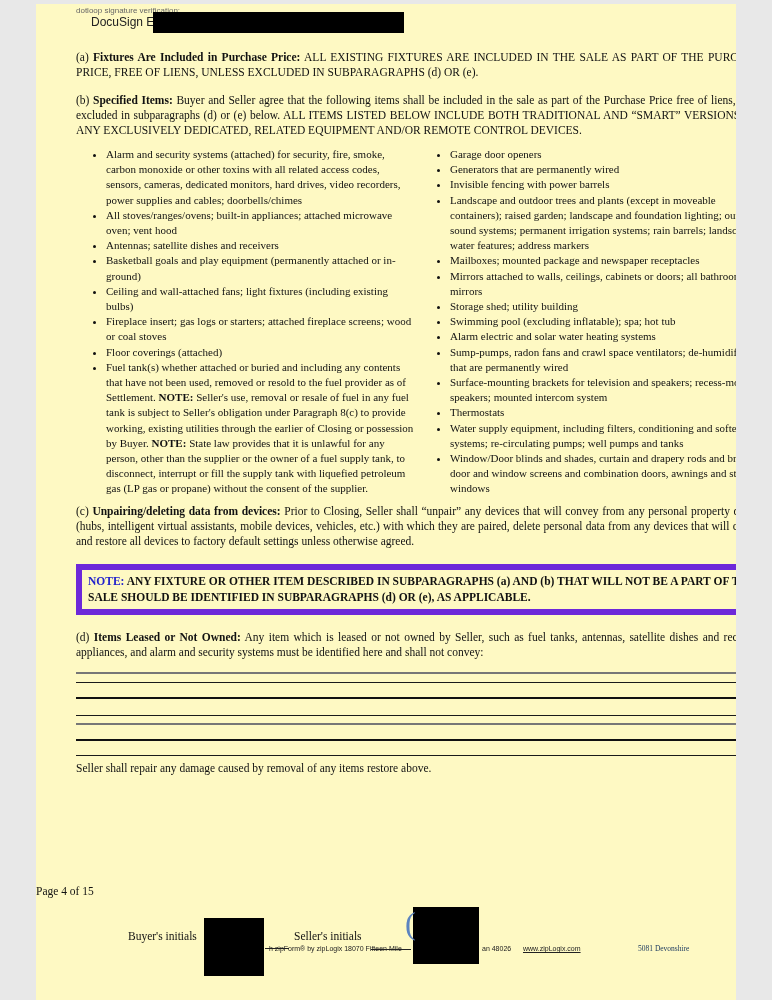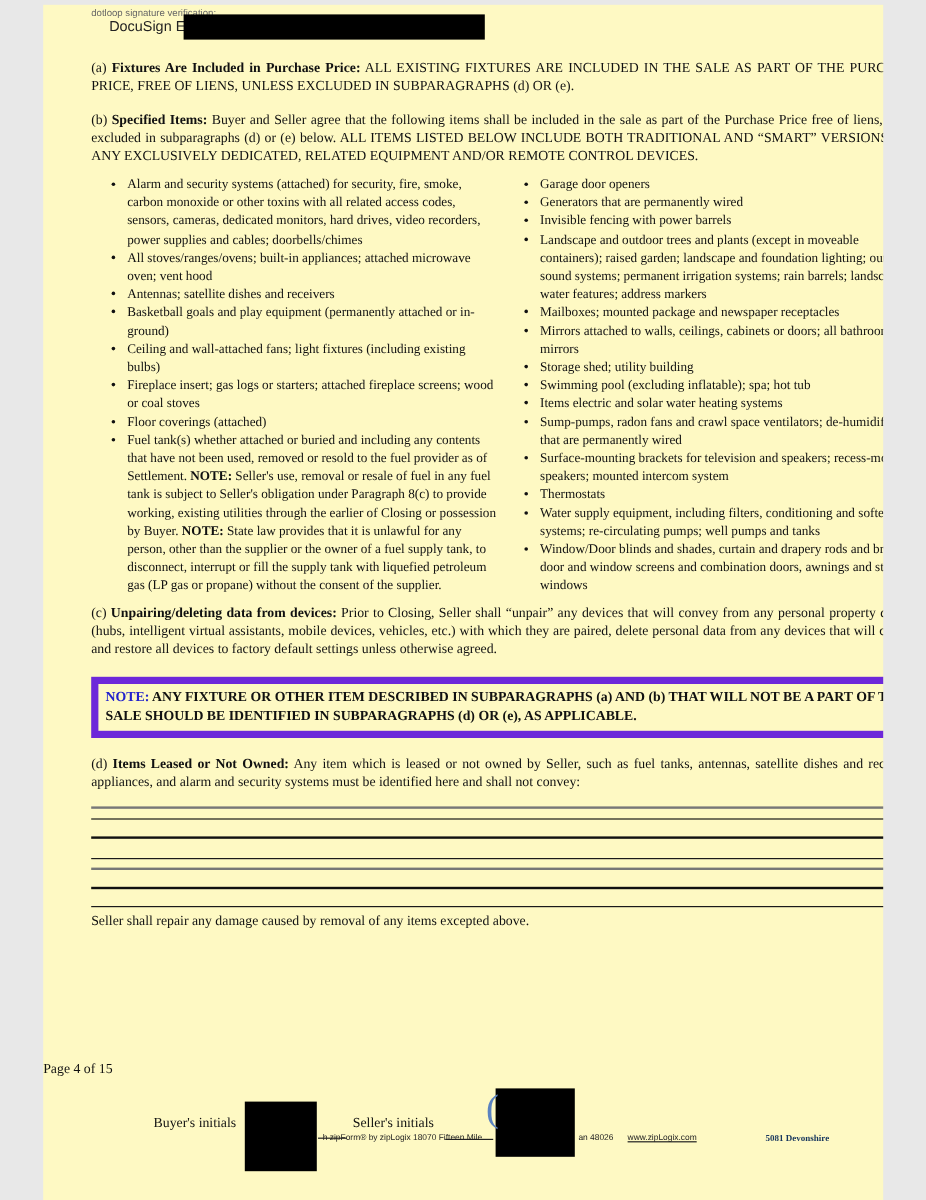--- a/index.html
+++ b/index.html
@@ -33,21 +33,21 @@
   .mt { margin-top:15px; }
   .rule { height:0; border-bottom:1px solid #1a1a1a; }
   .rule.gray2 { border-bottom:2px solid #777; }
   .rule.thick { border-bottom:2px solid #111; }
   .inline-rule { display:inline-block; width:545px; height:0.75em;
     border-bottom:1px solid #000; }
   .page-number { position:absolute; top:881px; left:0; width:100%; text-align:left;
     font-size:11.5px; }
   .form-block { position:absolute; top:897px; right:40px; text-align:right;
     font-size:12.5px; font-weight:bold; line-height:16px; }
-  .reference { position:absolute; left:602px; top:940px; font-size:7.5px; font-weight:bold;
+  .reference { position:absolute; left:602px; top:940px; font-size:7.5px; font-weight:normal;
     color:#17365d; }
   .initials-label { position:absolute; font-size:11.5px; }
   .init-line { position:absolute; border-bottom:1px solid #222; height:0; }
   .zipform { position:absolute; top:941px; font-family:"Liberation Sans",sans-serif;
     font-size:7px; color:#222; z-index:1; white-space:nowrap; }
   .zipform-link { text-decoration:underline; color:#222; }
   .stamp-bracket { position:absolute; left:369px; top:901px; z-index:6;
     color:#5b83c0; font-size:32px; font-family:"Liberation Serif",serif; font-weight:normal; }
 </style>
 </head>
@@ -81,21 +81,21 @@
       <div class="col-right">
         <ul class="fixtures" id="fixtures-list-right">
             <li><span>Garage door openers</span></li>
             <li><span>Generators that are permanently wired</span></li>
             <li><span>Invisible fencing with power barrels</span></li>
             <li><span>Landscape and outdoor trees and plants (except in moveable containers); raised garden; landscape and foundation lighting; outdoor sound systems; permanent irrigation systems; rain barrels; landscape water features; address markers</span></li>
             <li><span>Mailboxes; mounted package and newspaper receptacles</span></li>
             <li><span>Mirrors attached to walls, ceilings, cabinets or doors; all bathroom wall mirrors</span></li>
             <li><span>Storage shed; utility building</span></li>
             <li><span>Swimming pool (excluding inflatable); spa; hot tub</span></li>
-            <li><span>Items electric and solar water heating systems</span></li>
+            <li><span>Alarm electric and solar water heating systems</span></li>
             <li><span>Sump-pumps, radon fans and crawl space ventilators; de-humidifiers that are permanently wired</span></li>
             <li><span>Surface-mounting brackets for television and speakers; recess-mounted speakers; mounted intercom system</span></li>
             <li><span>Thermostats</span></li>
             <li><span>Water supply equipment, including filters, conditioning and softener systems; re-circulating pumps; well pumps and tanks</span></li>
             <li><span>Window/Door blinds and shades, curtain and drapery rods and brackets, door and window screens and combination doors, awnings and storm windows</span></li>
           </ul>
       </div>
     </div>
 
     <p class="para" style="margin-top:7px;"><span>(c) </span><span class="b">Unpairing/deleting data from devices:</span><span> Prior to Closing, Seller shall “unpair” any devices that will convey from any personal property devices (hubs, intelligent virtual assistants, mobile devices, vehicles, etc.) with which they are paired, delete personal data from any devices that will convey, and restore all devices to factory default settings unless otherwise agreed.</span></p>
@@ -107,21 +107,21 @@
     <div class="rule gray2" style="margin-top:12px;"></div>
     <div class="rule" style="margin-top:8px;"></div>
     <div class="rule thick" style="margin-top:14px;"></div>
     <div class="rule" style="margin-top:16px;"></div>
 
 
     <div class="rule gray2" style="margin-top:7px;"></div>
     <div class="rule thick" style="margin-top:14px;"></div>
     <div class="rule" style="margin-top:14px;"></div>
 
-    <p class="para" style="margin-top:5px;">Seller shall repair any damage caused by removal of any items excepted above.</p>
+    <p class="para" style="margin-top:5px;">Seller shall repair any damage caused by removal of any items restore above.</p>
 
   </div>
 
   <div class="page-number">Page 4 of 15</div>
 
   <div class="reference">5081 Devonshire</div>
 
   <div class="initials-label" style="left:92px; top:926px;">Buyer's initials</div>
   <div class="initials-label" style="left:258px; top:926px;">Seller's initials</div>
 

